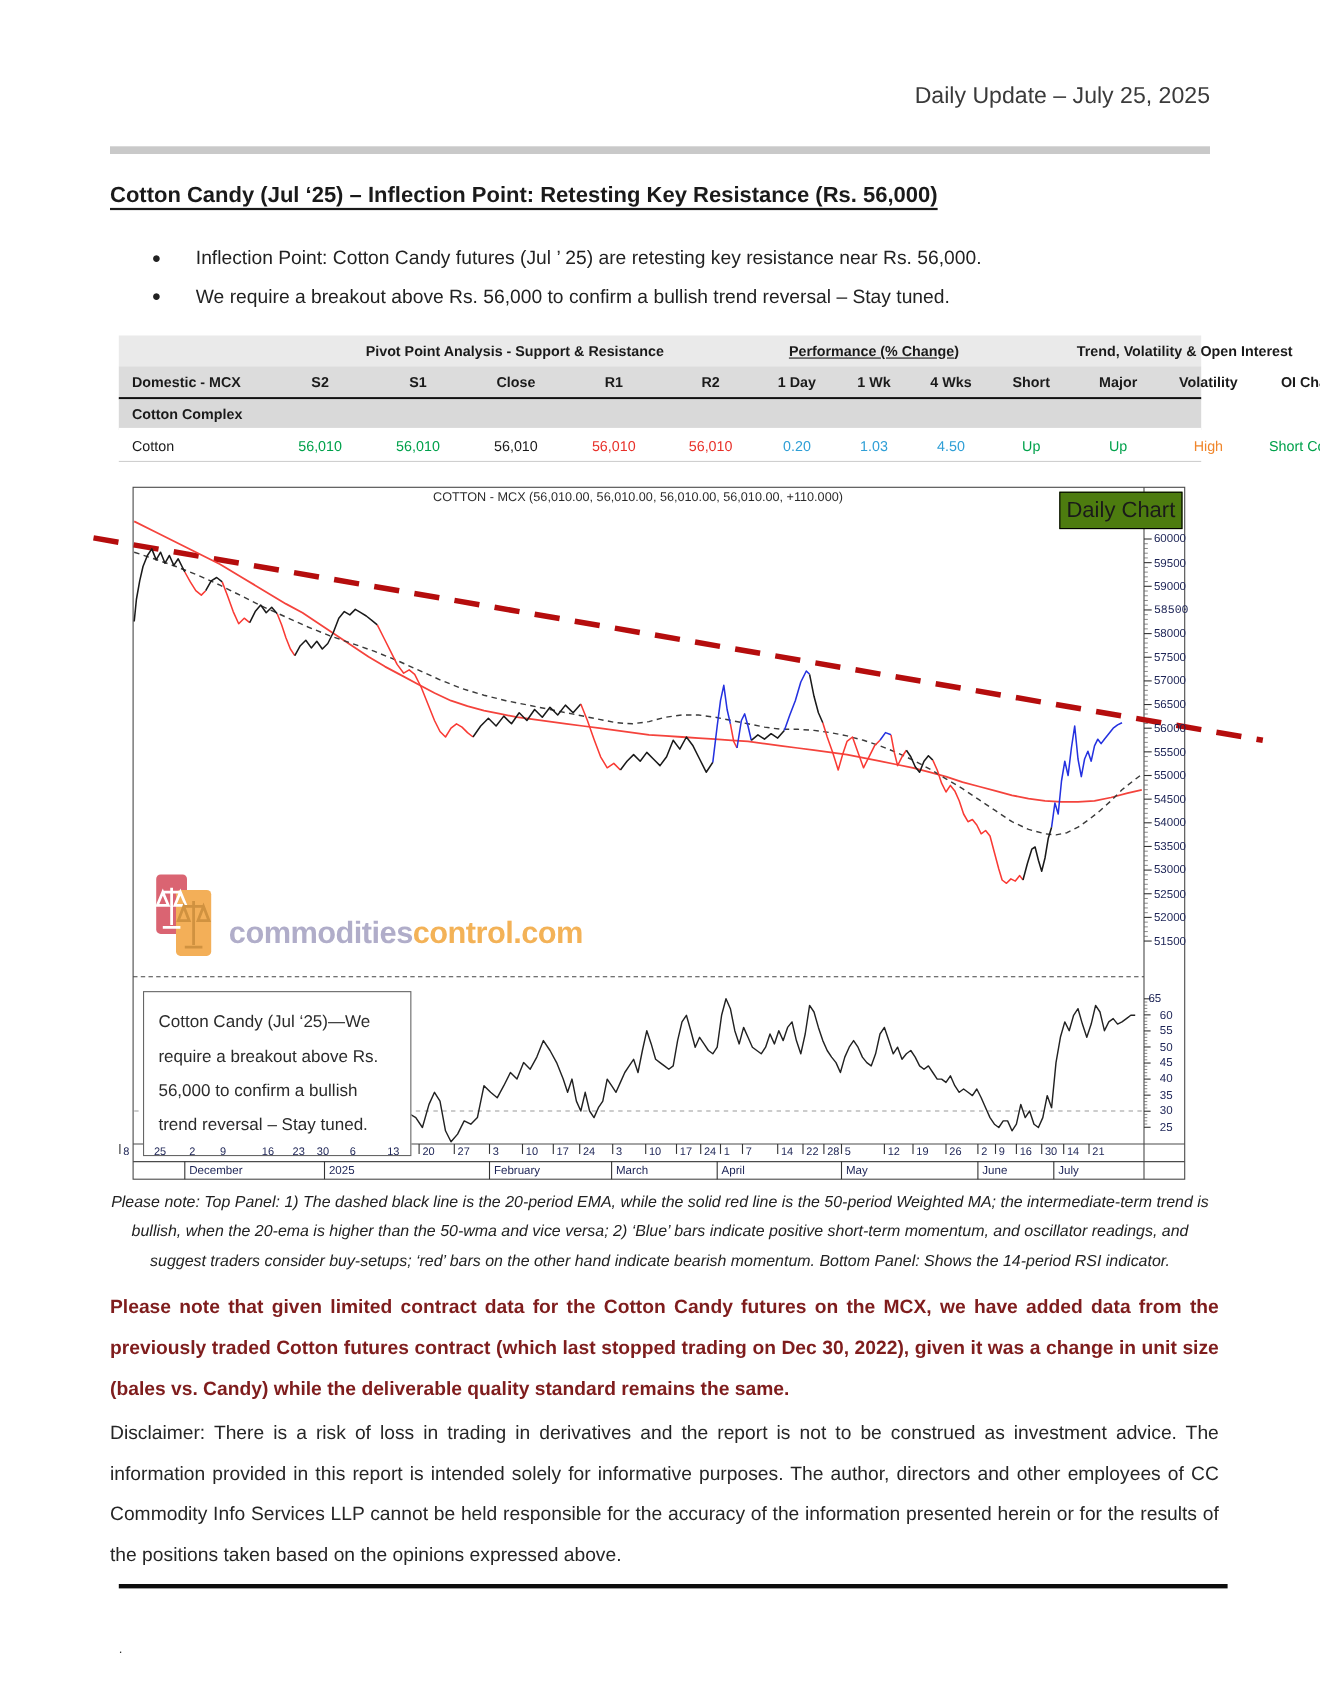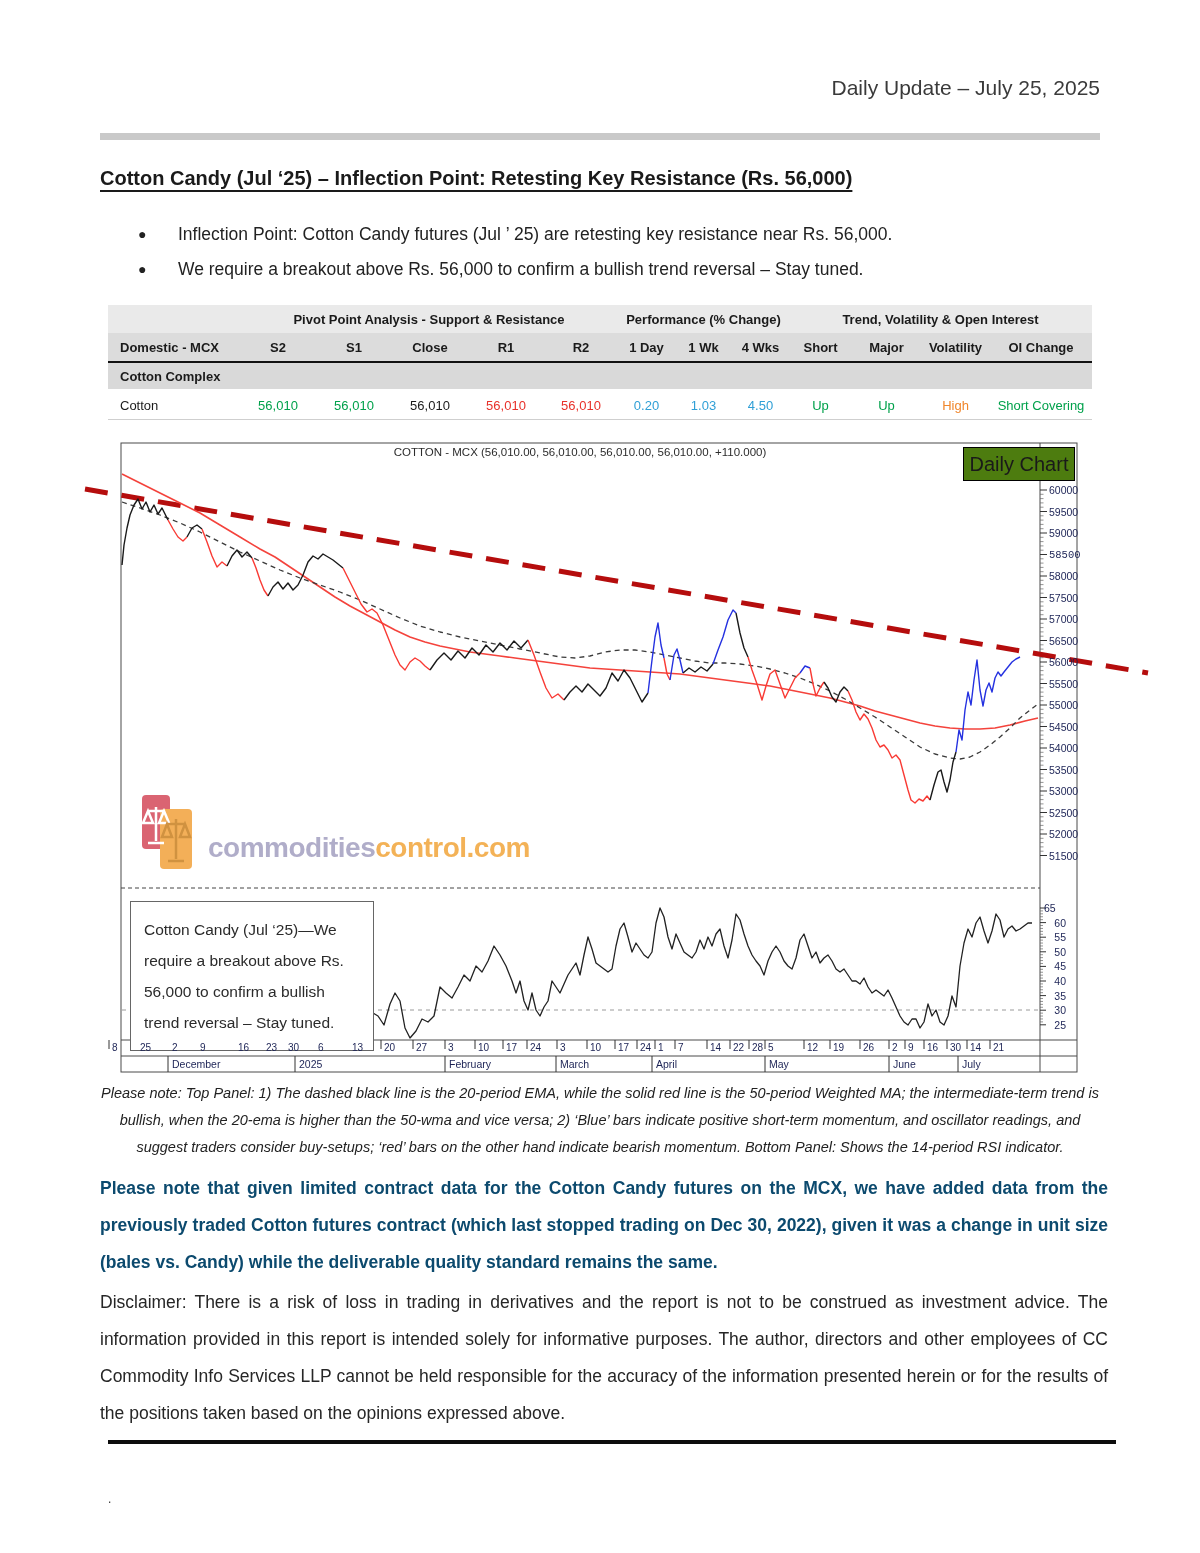--- a/index.html
+++ b/index.html
@@ -8,21 +8,21 @@
   .abs{position:absolute;}
   
   .hdr-date{top:76px;right:100px;font-size:21px;color:#3a3a3a;}
   .divider{top:133px;left:100px;width:1000px;height:7px;background:#c9c9c9;}
   .doc-title{top:167px;left:100px;font-size:20px;font-weight:bold;text-decoration:underline;
              text-underline-offset:5px;text-decoration-thickness:1.5px;}
   .bullet-row{left:138px;width:960px;font-size:17.5px;color:#222;}
   .bullet-dot{display:inline-block;width:40px;font-size:14px;vertical-align:1px;}
   
   .pivot{top:305px;left:108px;width:984px;font-size:13px;}
-  .trow{display:grid;grid-template-columns:132px 76px 76px 76px 76px 74px 57px 57px 57px 63px 69px 69px 102px;}
+  .trow{display:grid;grid-template-columns:132px 76px 76px 76px 76px 74px 57px 57px 57px 63px 69px 69px 102px;gap:13px;}
   .trow>div{display:flex;align-items:center;justify-content:center;}
   .trow>div.left{justify-content:flex-start;padding-left:12px;}
   .grp{background:#eaeaea;height:28px;font-weight:bold;}
   .cols{background:#dcdcdc;height:28px;font-weight:bold;border-bottom:2.5px solid #111;}
   .sect{background:#d9d9d9;height:26px;font-weight:bold;border-bottom:2px solid #fff;}
   .datarow{height:28px;border-bottom:1px solid #cfcfcf;background:#fff;}
   
   .chart-title{top:446px;left:260px;width:640px;text-align:center;font-size:11.5px;color:#2c2c2c;}
   .daily-chart{top:447px;left:963px;width:110px;height:32px;border:1px solid #000;background:#4d7c0f;
                font-size:20px;color:#1a1a1a;display:flex;align-items:center;justify-content:center;}
@@ -31,21 +31,21 @@
   .wm-a{color:#a39fc0;}
   .wm-b{color:#f2a53a;}
   .annot{top:901px;left:130px;width:216px;border:1px solid #666;background:#fff;
          padding:12px 13px;font-size:15.5px;line-height:31px;color:#2b2b2b;}
   .axis-label{position:absolute;font-size:10.5px;color:#1c2355;white-space:nowrap;}
   .day-label{font-size:10px;}
   
   .note{top:1080px;left:98px;width:1004px;font-size:14.5px;font-style:italic;color:#222;
         text-align:center;line-height:27px;}
   .para-bold{top:1170px;left:100px;width:1008px;font-size:17.5px;font-weight:bold;
-             line-height:37px;text-align:justify;color:#0c4a6e;}
+             line-height:37px;text-align:justify;color:#7f1d1d;}
   .para{top:1284px;left:100px;width:1008px;font-size:17.5px;line-height:37px;
         text-align:justify;color:#262626;}
   .footer-line{top:1440px;left:108px;width:1008px;height:4px;background:#0d0d0d;}
   .footer-dot{top:1492px;left:108px;font-size:12px;color:#333;}
   svg.layer{position:absolute;left:0;top:0;pointer-events:none;}
 </style>
 </head>
 <body>
 
 <div class="page">
@@ -58,21 +58,21 @@
     <span class="bullet-dot">●</span><span>Inflection Point: Cotton Candy futures (Jul ’ 25) are retesting key resistance near Rs. 56,000.</span>
   </div>
   <div class="abs bullet-row" style="top:259px;">
     <span class="bullet-dot">●</span><span>We require a breakout above Rs. 56,000 to confirm a bullish trend reversal – Stay tuned.</span>
   </div>
 
   <div class="abs pivot">
       <div class="trow grp">
         <div style="grid-column: span 1;"></div>
         <div style="grid-column: span 5;">Pivot Point Analysis - Support &amp; Resistance</div>
-        <div style="grid-column: span 3;">Performance (% Change)</div>
+        <div style="grid-column: span 3; text-decoration: underline;">Performance (% Change)</div>
         <div style="grid-column: span 4;">Trend, Volatility &amp; Open Interest</div>
       </div>
       <div class="trow cols">
         <div class="left">Domestic - MCX</div>
         <div>S2</div>
         <div>S1</div>
         <div>Close</div>
         <div>R1</div>
         <div>R2</div>
         <div>1 Day</div>

